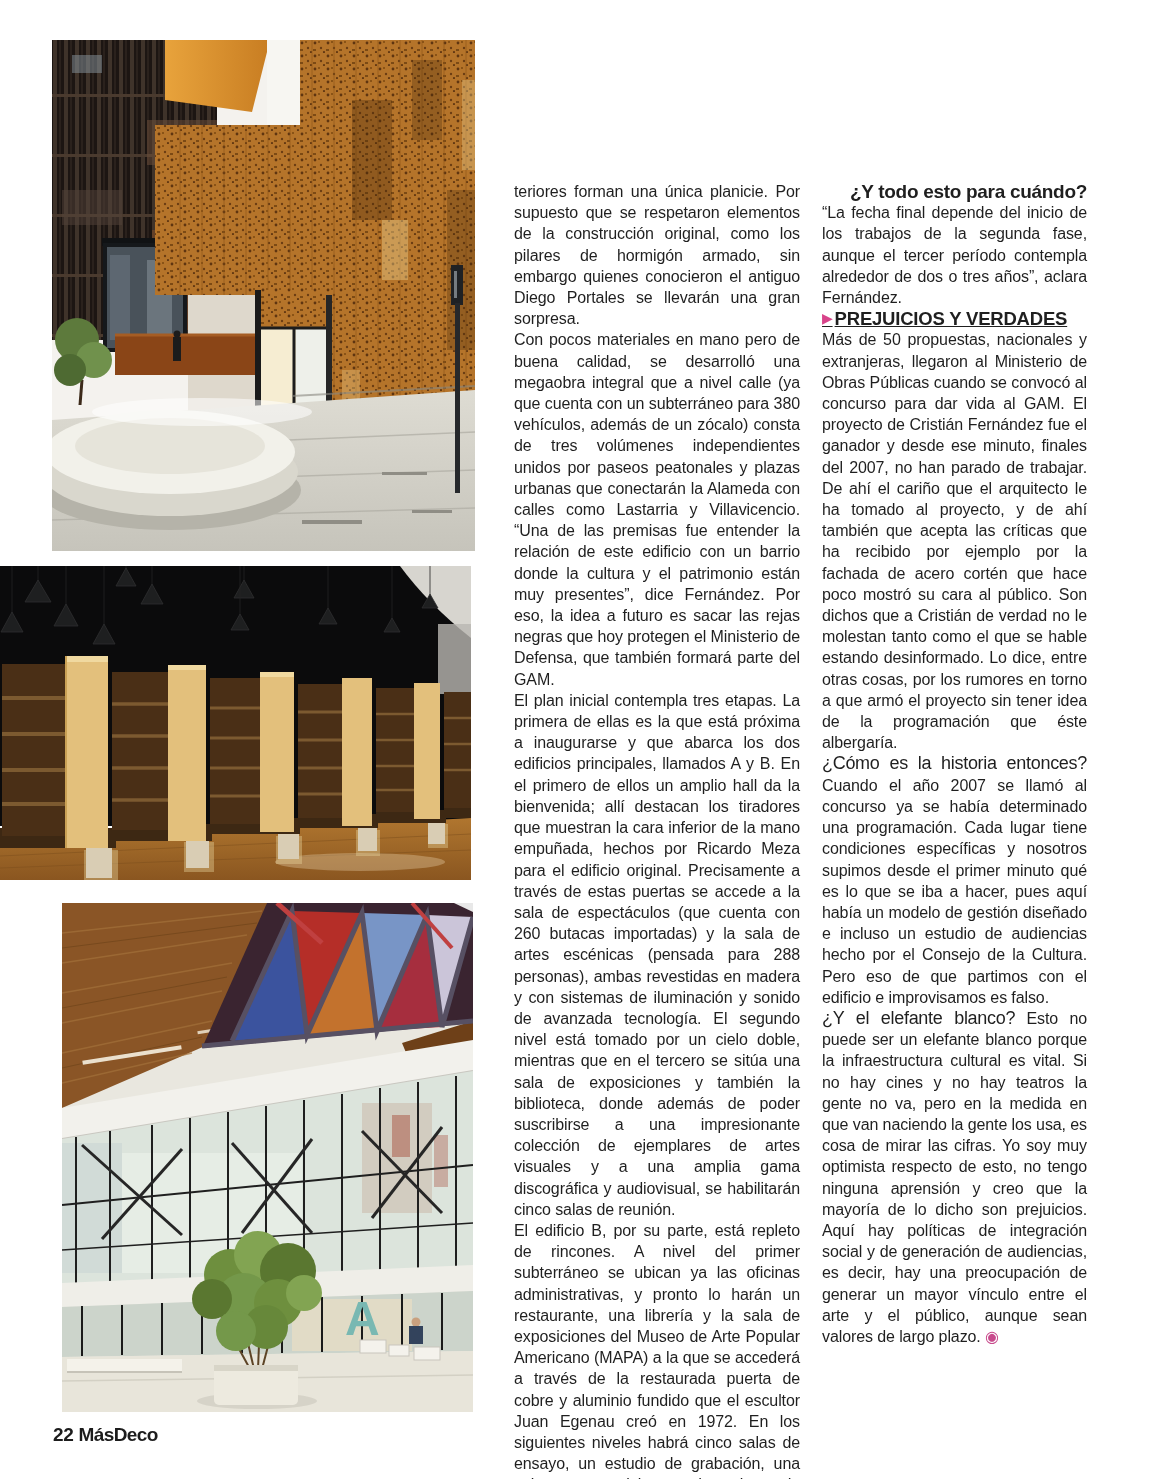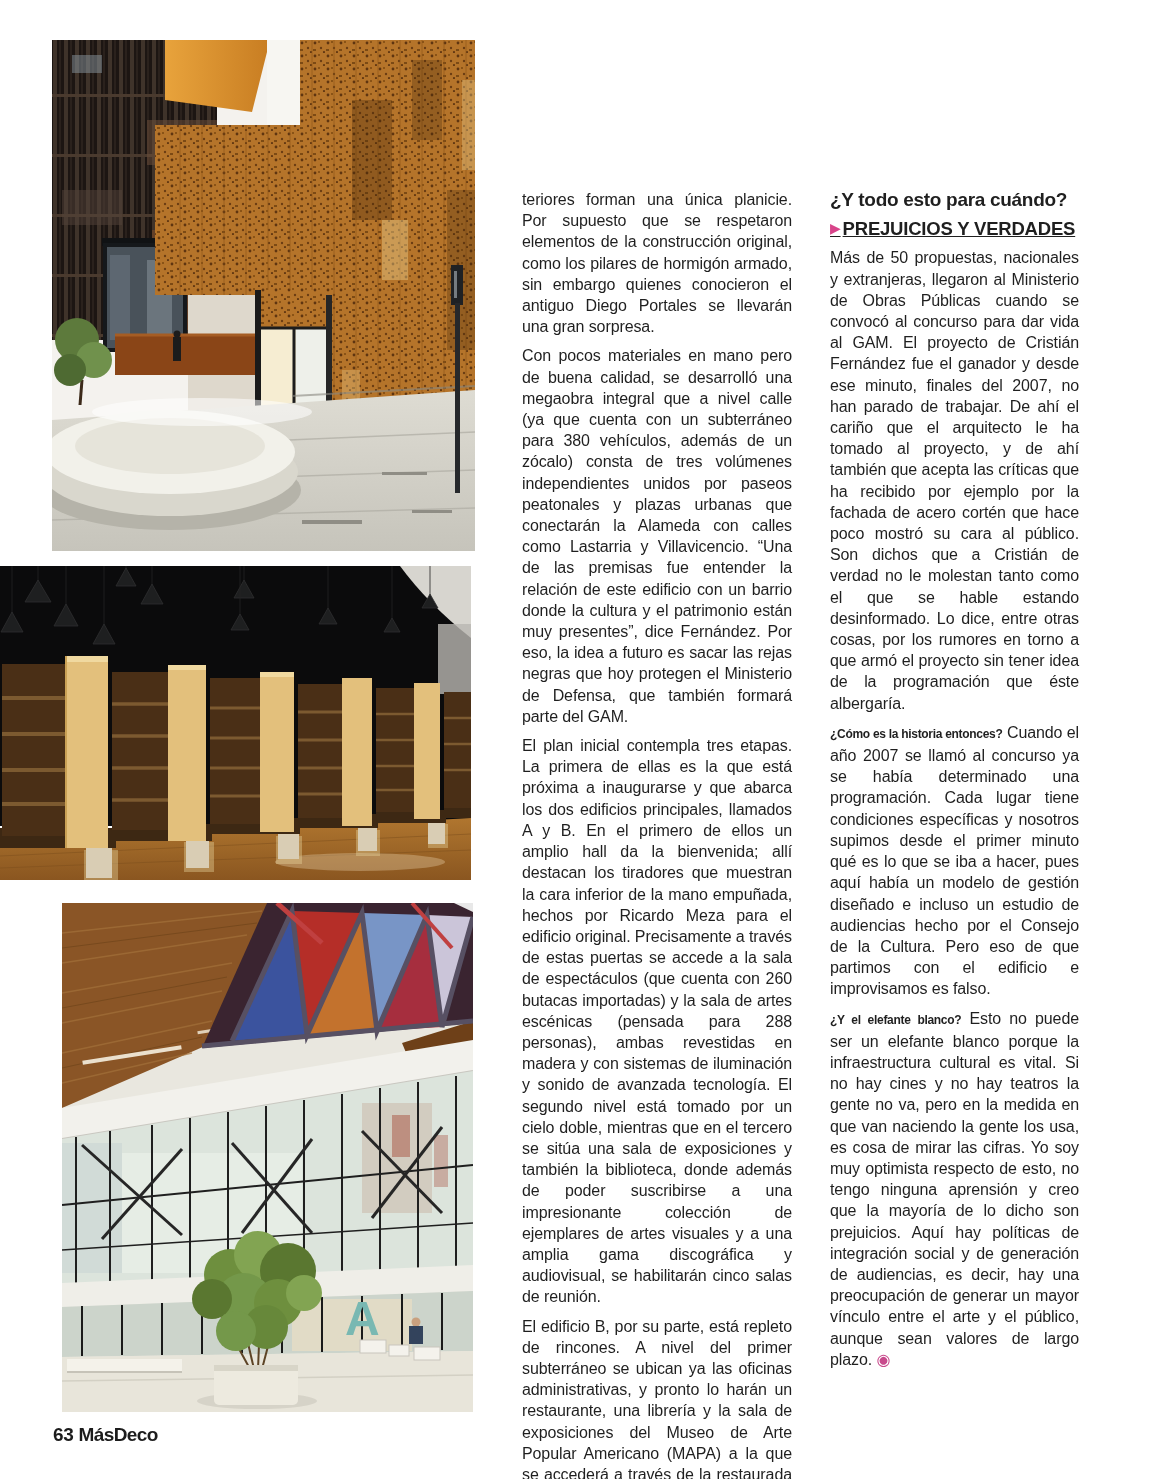--- a/index.html
+++ b/index.html
@@ -6,23 +6,23 @@
   .page{position:relative;width:1150px;height:1479px;background:#ffffff;overflow:hidden;
         font-family:"Liberation Sans","DejaVu Sans",sans-serif;color:#1c1c1c;}
   .photo{position:absolute;display:block;}
   #photo-top{left:52px;top:40px;}
   #photo-middle{left:0px;top:566px;}
   #photo-bottom{left:62px;top:903px;}
   .col{position:absolute;top:181px;text-align:justify;font-size:16px;line-height:21.2px;
        letter-spacing:-0.1px;color:#1f1f1f;}
   #col-middle{left:514px;width:286px;}
   #col-right{left:822px;width:265px;}
-  .col p{margin:8px;}
-  .qhead{font-weight:700;font-size:12px;letter-spacing:-0.3px;}
-  .qhead-block{display:block;font-weight:800;font-size:19px;text-align:left;
+  .col p{margin:0;}
+  .qhead{font-weight:400;font-size:18px;letter-spacing:-0.3px;}
+  .qhead-block{display:block;font-weight:800;font-size:19px;text-align:right;
                margin:3px 0 1px 0;letter-spacing:-0.3px;}
   .section-head{margin:15px 0 2px 0;text-align:left;font-size:18.5px;font-weight:800;
                 letter-spacing:-0.2px;text-decoration:underline;}
   .arrow{color:#d8448a;font-size:14px;margin-right:2px;vertical-align:2px;}
   .endmark{color:#c84a8c;font-size:16px;font-weight:bold;}
   .footer{position:absolute;left:53px;top:1424px;font-size:19px;letter-spacing:-0.3px;}
   .footer .pnum{font-weight:600;margin-right:5px;}
   .footer .brand{font-weight:800;letter-spacing:-0.6px;text-align:right;}
 </style>
 </head>
@@ -408,23 +408,24 @@
   <div class="col" id="col-middle">
     <p>teriores forman una única planicie. Por supuesto que se respetaron elementos de la construcción original, como los pilares de hormigón armado, sin embargo quienes conocieron el antiguo Diego Portales se llevarán una gran sorpresa.</p>
     <p>Con pocos materiales en mano pero de buena calidad, se desarrolló una megaobra integral que a nivel calle (ya que cuenta con un subterráneo para 380 vehículos, además de un zócalo) consta de tres volúmenes independientes unidos por paseos peatonales y plazas urbanas que conectarán la Alameda con calles como Lastarria y Villavicencio. “Una de las premisas fue entender la relación de este edificio con un barrio donde la cultura y el patrimonio están muy presentes”, dice Fernández. Por eso, la idea a futuro es sacar las rejas negras que hoy protegen el Ministerio de Defensa, que también formará parte del GAM.</p>
     <p>El plan inicial contempla tres etapas. La primera de ellas es la que está próxima a inaugurarse y que abarca los dos edificios principales, llamados A y B. En el primero de ellos un amplio hall da la bienvenida; allí destacan los tiradores que muestran la cara inferior de la mano empuñada, hechos por Ricardo Meza para el edificio original. Precisamente a través de estas puertas se accede a la sala de espectáculos (que cuenta con 260 butacas importadas) y la sala de artes escénicas (pensada para 288 personas), ambas revestidas en madera y con sistemas de iluminación y sonido de avanzada tecnología. El segundo nivel está tomado por un cielo doble, mientras que en el tercero se sitúa una sala de exposiciones y también la biblioteca, donde además de poder suscribirse a una impresionante colección de ejemplares de artes visuales y a una amplia gama discográfica y audiovisual, se habilitarán cinco salas de reunión.</p>
     <p>El edificio B, por su parte, está repleto de rincones. A nivel del primer subterráneo se ubican ya las oficinas administrativas, y pronto lo harán un restaurante, una librería y la sala de exposiciones del Museo de Arte Popular Americano (MAPA) a la que se accederá a través de la restaurada puerta de cobre y aluminio fundido que el escultor Juan Egenau creó en 1972. En los siguientes niveles habrá cinco salas de ensayo, un estudio de grabación, una sala para exposiciones y dos salones de conferencia.</p>
 
   </div>
 
   <div class="col" id="col-right">
     <p class="qhead-block">¿Y todo esto para cuándo?</p>
+    <p>“La fecha final depende del inicio de los trabajos de la segunda fase, aunque el tercer período contempla alrededor de dos o tres años”, aclara Fernández.</p>
     <p class="section-head"><span class="arrow">▶</span><span>PREJUICIOS Y VERDADES</span></p>
     <p>Más de 50 propuestas, nacionales y extranjeras, llegaron al Ministerio de Obras Públicas cuando se convocó al concurso para dar vida al GAM. El proyecto de Cristián Fernández fue el ganador y desde ese minuto, finales del 2007, no han parado de trabajar. De ahí el cariño que el arquitecto le ha tomado al proyecto, y de ahí también que acepta las críticas que ha recibido por ejemplo por la fachada de acero cortén que hace poco mostró su cara al público. Son dichos que a Cristián de verdad no le molestan tanto como el que se hable estando desinformado. Lo dice, entre otras cosas, por los rumores en torno a que armó el proyecto sin tener idea de la programación que éste albergaría.</p>
     <p><b class="qhead">¿Cómo es la historia entonces?</b> <span>Cuando el año 2007 se llamó al concurso ya se había determinado una programación. Cada lugar tiene condiciones específicas y nosotros supimos desde el primer minuto qué es lo que se iba a hacer, pues aquí había un modelo de gestión diseñado e incluso un estudio de audiencias hecho por el Consejo de la Cultura. Pero eso de que partimos con el edificio e improvisamos es falso.</span></p>
     <p><b class="qhead">¿Y el elefante blanco?</b> <span>Esto no puede ser un elefante blanco porque la infraestructura cultural es vital. Si no hay cines y no hay teatros la gente no va, pero en la medida en que van naciendo la gente los usa, es cosa de mirar las cifras. Yo soy muy optimista respecto de esto, no tengo ninguna aprensión y creo que la mayoría de lo dicho son prejuicios. Aquí hay políticas de integración social y de generación de audiencias, es decir, hay una preocupación de generar un mayor vínculo entre el arte y el público, aunque sean valores de largo plazo.</span> <span class="endmark">◉</span></p>
   </div>
 
   <div class="footer">
-    <span class="pnum">63</span><span class="brand">MásDeco</span>
+    <span class="pnum">22</span><span class="brand">MásDeco</span>
   </div>
 
 </div>
 
 </body></html>

